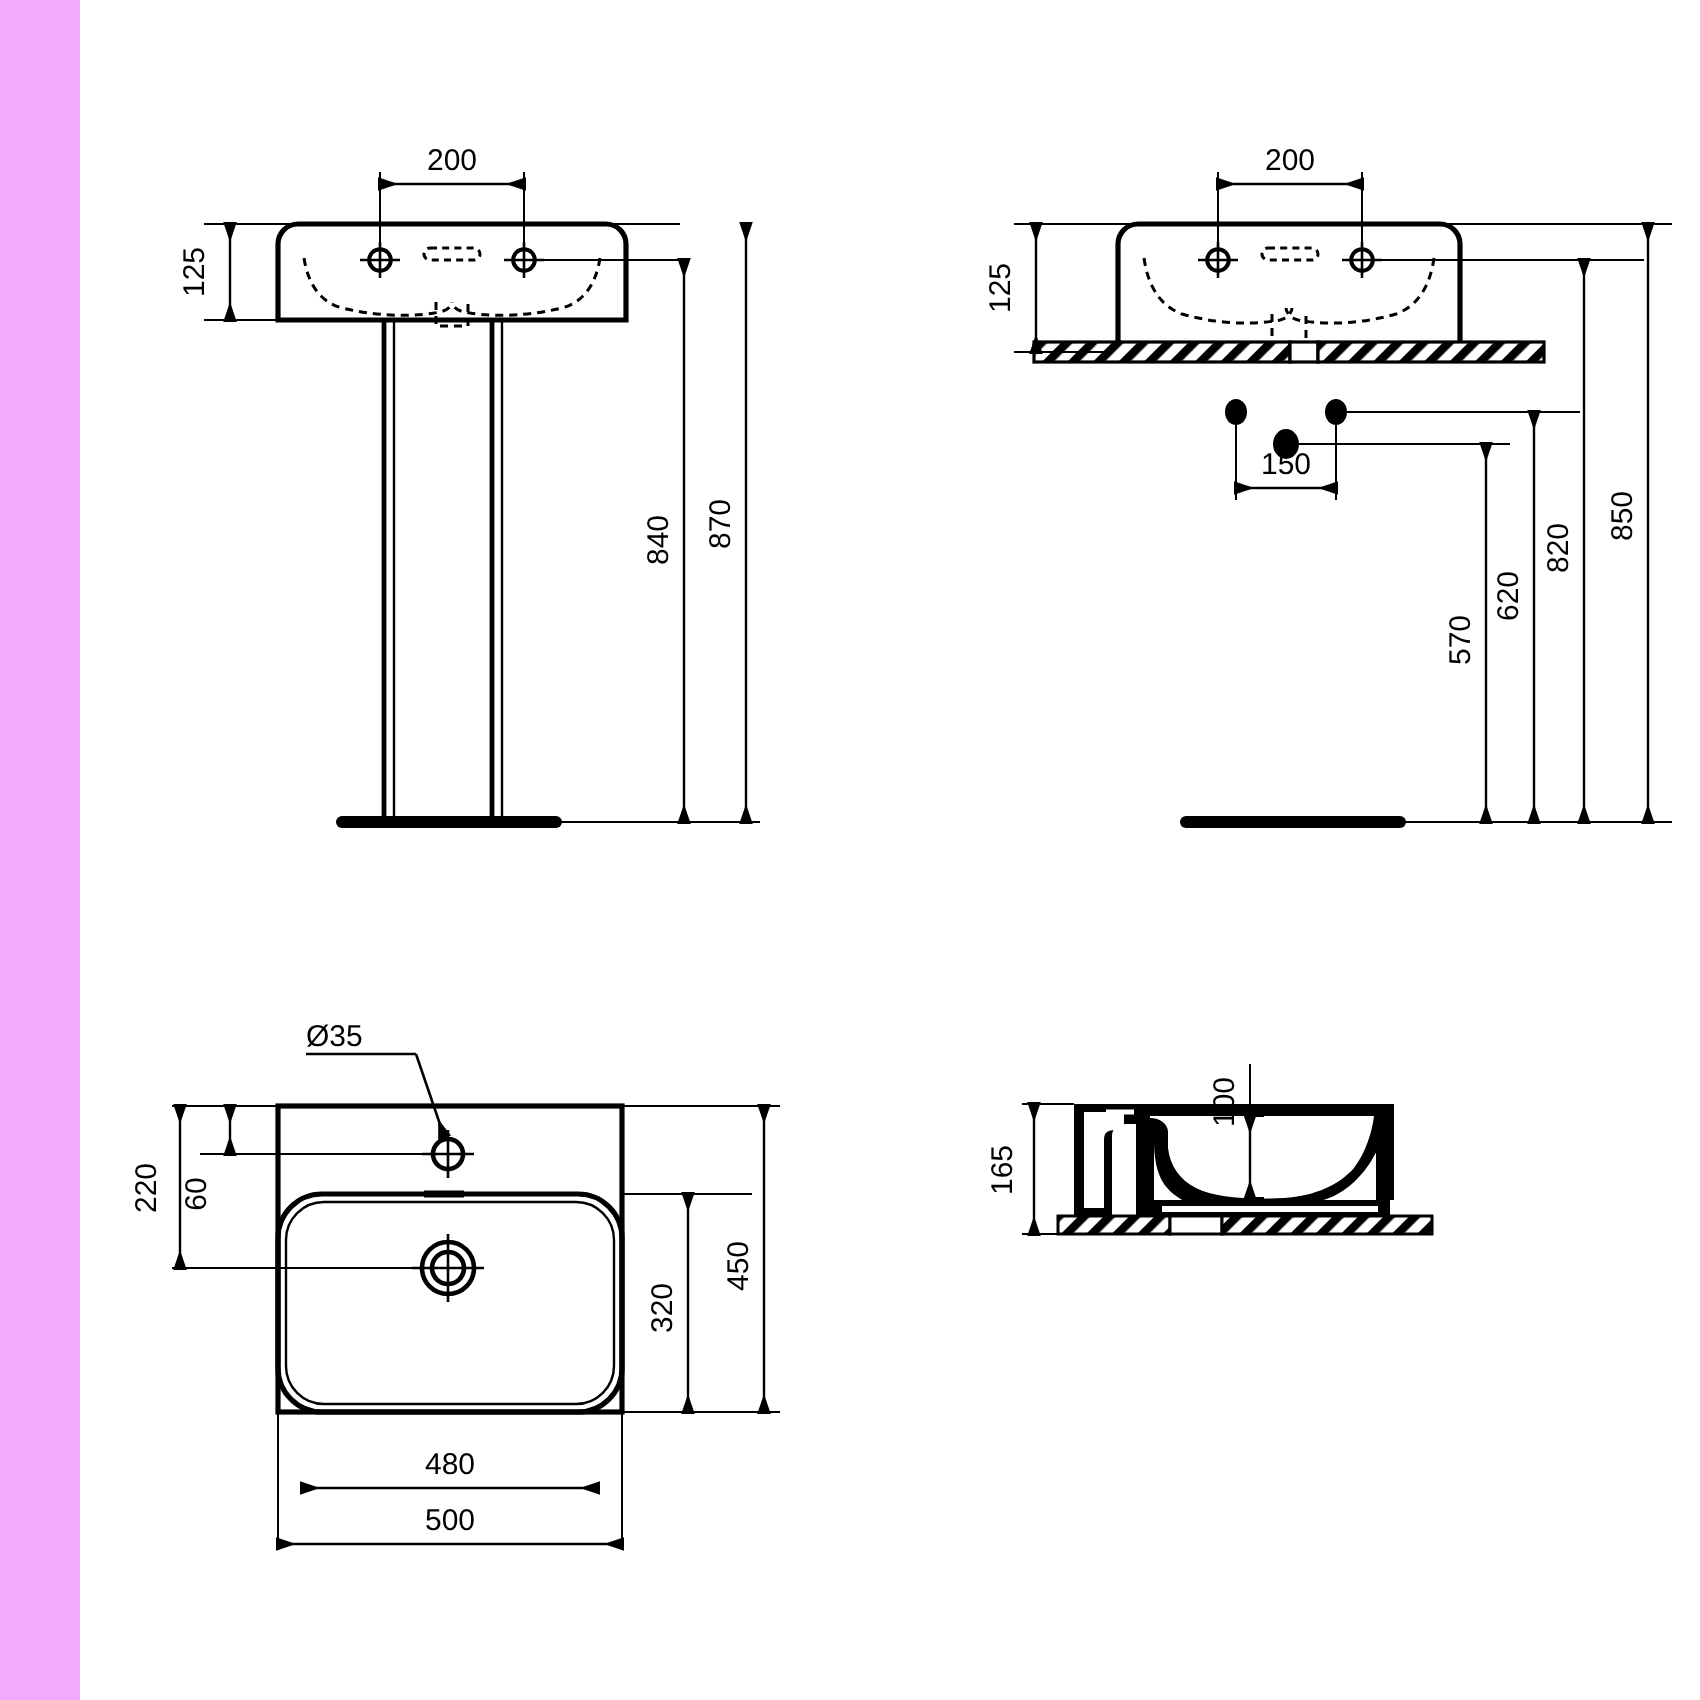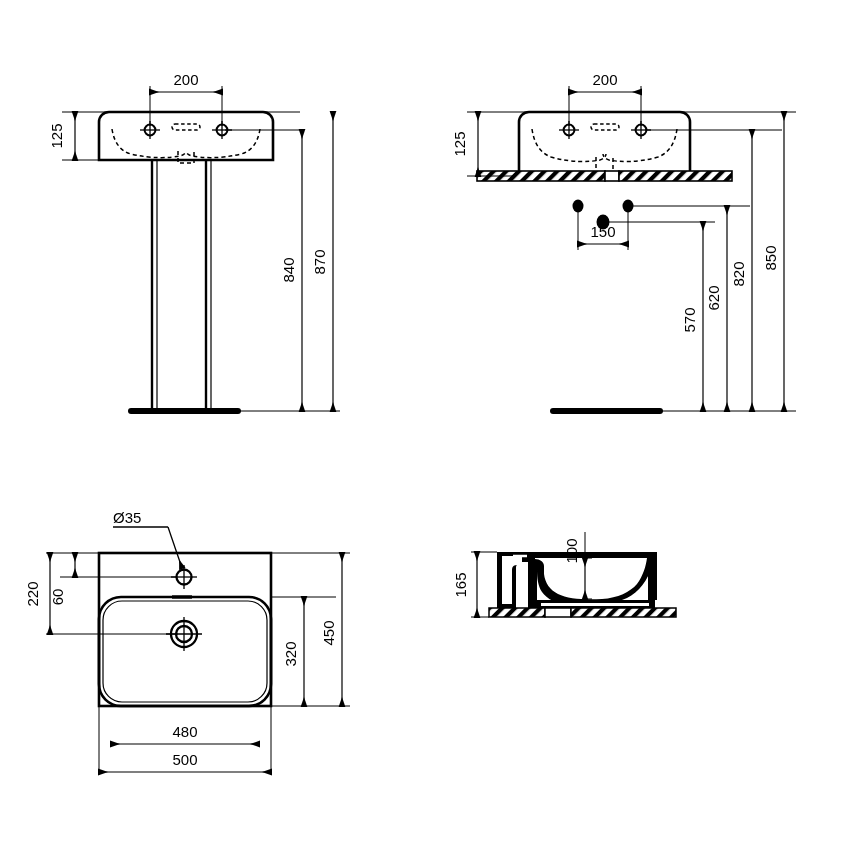--- a/index.html
+++ b/index.html
@@ -10,20 +10,21 @@
   }
   body {
     font-family: "Liberation Sans", sans-serif;
   }
   #sheet {
     position: relative;
     width: 796px;
     height: 850px;
     background: #f0abfc;
     overflow: hidden;
+    padding-left: 40px;
   }
   #sheet svg {
     display: block;
   }
   .dim-text {
     font-family: "Liberation Sans", sans-serif;
     font-size: 15px;
     fill: #000000;
   }
 </style>

